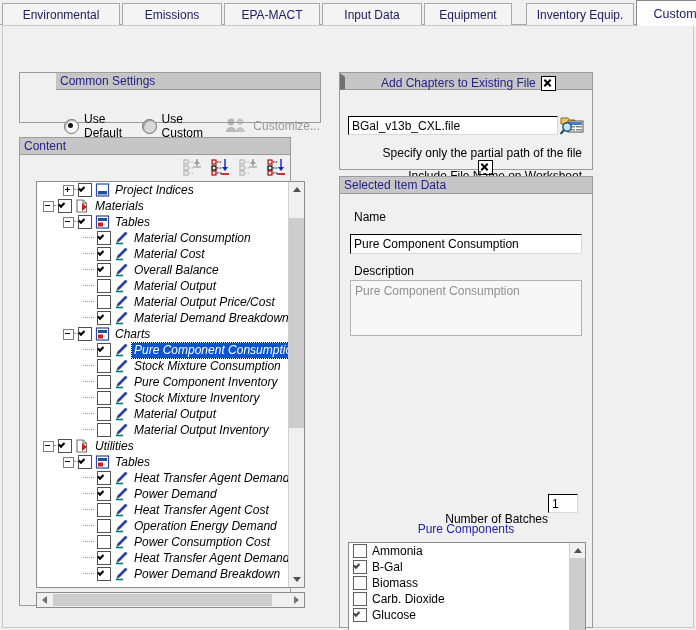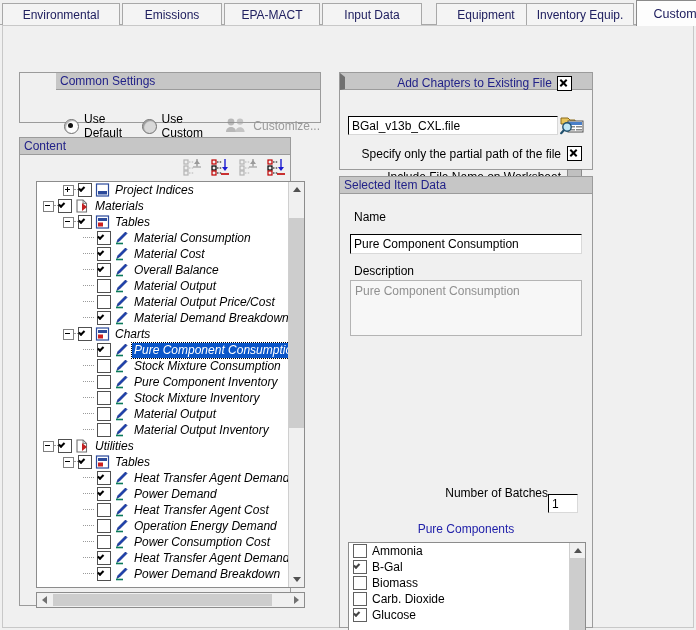--- a/index.html
+++ b/index.html
@@ -27,21 +27,21 @@
   
   .client{position:absolute;left:2px;top:25px;width:692px;height:603px;
     background:#f0f0f0;border:1px solid #c8c8c8;box-sizing:border-box;}
   
   .group{position:absolute;background:#f0f0f0;border:1px solid #9b9b9b;box-sizing:border-box;}
   .group>.ghead{
     height:17px;background:#c6c6c6;border-bottom:1px solid #9b9b9b;
     color:#222288;font-size:12px;display:flex;align-items:center;
     padding:0 4px;box-sizing:border-box;
   }
-  .ghead.right{justify-content:center;padding-left:36px;}
+  .ghead.right{justify-content:flex-start;padding-left:36px;}
   .gbody{position:relative;}
   
   #common-settings{left:16px;top:46px;width:302px;height:51px;padding-left:36px;}
   .radio-row{position:absolute;left:8px;top:22px;display:flex;align-items:center;}
   .radio{
     width:13px;height:13px;border-radius:50%;
     background:#fdfdfd;border:1px solid #707070;
     box-shadow:inset 1px 1px 1px rgba(0,0,0,.30);
     display:inline-block;position:relative;flex:none;
   }
@@ -98,21 +98,21 @@
   .hsb{position:absolute;left:16px;top:437px;width:269px;height:16px;background:#f0f0f0;border:1px solid #8c8c8c;box-sizing:border-box;}
   .hthumb{position:absolute;left:16px;top:1px;height:12px;background:#cdcdcd;}
   
   #add-chapters{left:336px;top:46px;width:254px;height:98px;}
   .file-input{
     position:absolute;left:8px;top:26px;width:210px;height:19px;
     background:#fff;border:1px solid #000;border-right-color:#d8d8d8;border-bottom-color:#d8d8d8;
     box-sizing:border-box;font-size:12px;padding:2px 3px;color:#000;
   }
   .browse-ico{position:absolute;right:8px;top:24px;width:24px;height:22px;}
-  .chk-line{position:absolute;right:10px;display:flex;align-items:center;justify-content:flex-end;font-size:12px;}
+  .chk-line{position:absolute;right:10px;display:flex;align-items:center;justify-content:flex-end;font-size:12px;flex-direction:column;}
   .xbox{
     width:13px;height:13px;background:#fff;border:1px solid #000;margin-left:6px;
     position:relative;display:inline-block;flex:none;
   }
   .xbox.x::before,.xbox.x::after{
     content:"";position:absolute;left:1px;top:5px;width:9px;height:2px;background:#000;
   }
   .xbox.x::before{transform:rotate(45deg);}
   .xbox.x::after{transform:rotate(-45deg);}
   .xbox.grey{background:#c0c0c0;border:1px solid #8a8a8a;}
@@ -121,21 +121,21 @@
   .fld-label{position:absolute;font-size:12px;color:#000;}
   .txtinput{
     position:absolute;background:#fff;border:1px solid #000;
     border-right-color:#d9d9d9;border-bottom-color:#d9d9d9;
     box-sizing:border-box;font-size:12px;padding:2px 3px;color:#000;
   }
   .descbox{
     position:absolute;background:#f7f7f7;border:1px solid #b4b4b4;
     box-sizing:border-box;font-size:12px;padding:3px 4px;color:#909090;
   }
-  .batches-lbl{position:absolute;right:44px;top:292px;font-size:12px;}
+  .batches-lbl{position:absolute;right:44px;top:318px;font-size:12px;}
   .batches-in{position:absolute;left:208px;top:300px;width:30px;height:19px;}
   .pc-title{position:absolute;left:0;right:0;top:328px;text-align:center;color:#2222aa;font-size:12px;}
   .pclist{
     position:absolute;left:8px;top:348px;width:238px;height:213px;
     background:#fff;border:1px solid #8c8c8c;box-sizing:border-box;overflow:hidden;
   }
   .pcrow{height:16px;display:flex;align-items:center;padding-left:4px;}
   .pccb{
     width:12px;height:12px;background:#fff;border:1px solid #606060;
     position:relative;display:inline-block;flex:none;
@@ -158,21 +158,21 @@
       </div>
       <div class="tab" style="left: 122px; width: 100px;">
         <span>Emissions</span>
       </div>
       <div class="tab" style="left: 224px; width: 96px;">
         <span>EPA-MACT</span>
       </div>
       <div class="tab" style="left: 322px; width: 100px;">
         <span>Input Data</span>
       </div>
-      <div class="tab" style="left: 436px; width: 100px;">
+      <div class="tab" style="left: 424px; width: 88px;">
         <span>Equipment</span>
       </div>
       <div class="tab" style="left: 526px; width: 108px;">
         <span>Inventory Equip.</span>
       </div>
       <div class="tab active" style="left: 636px; width: 97px;">
         <span>Custom XL</span>
       </div>
     </div>
 </div>

